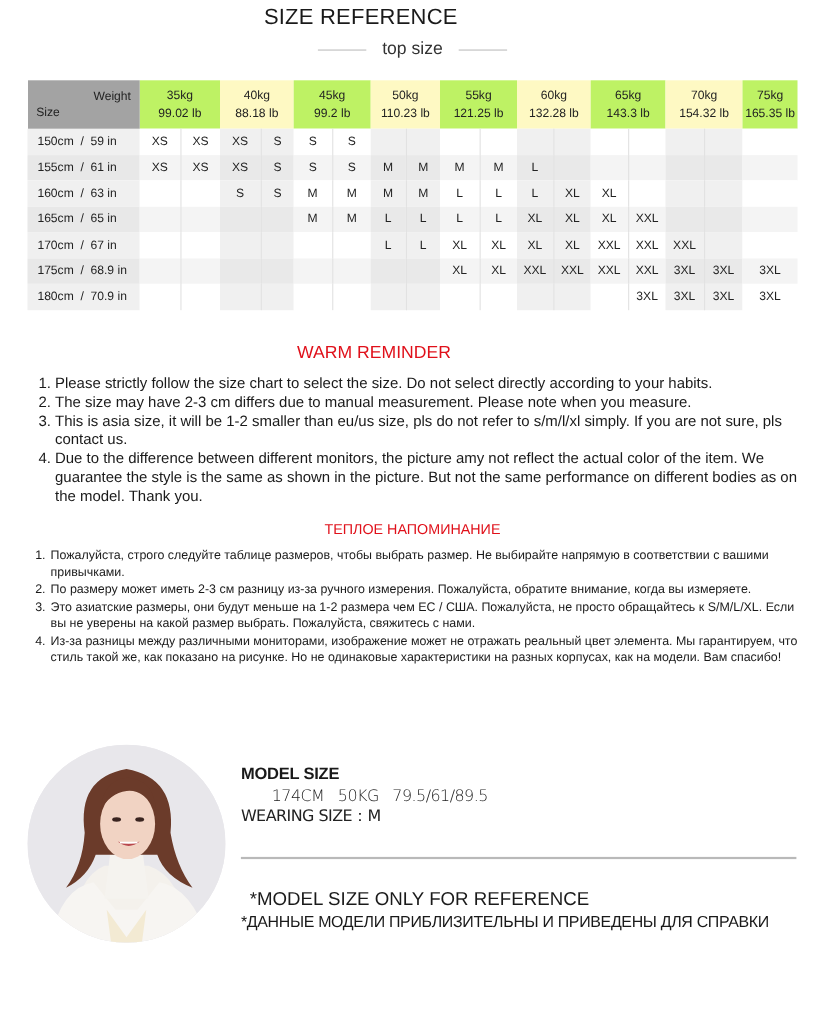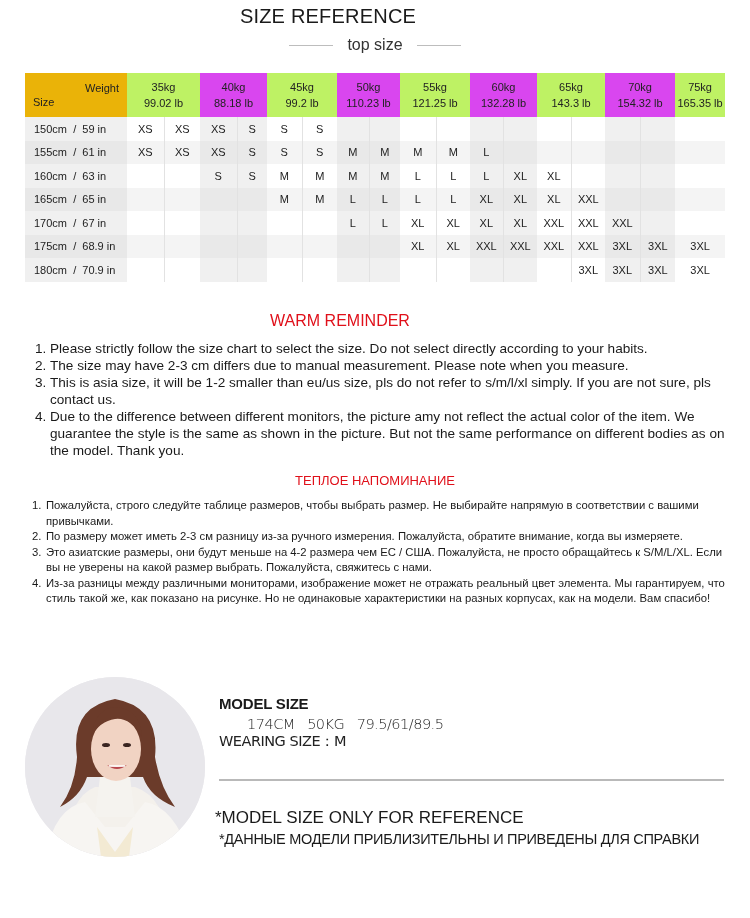--- a/index.html
+++ b/index.html
@@ -18,43 +18,43 @@
   .corner { position: relative; }
   .corner .w { position: absolute; right: 8px; top: 7px; }
   .corner .s { position: absolute; left: 8px; bottom: 7px; }
   .g0 { background: #ffffff; }
   .g1 { background: #f0f0f0; }
   .r-alt .g0 { background: #f4f4f4; }
   .r-alt .g1 { background: #e9e9e9; }
   .lblcell { background: #f0f0f0; }
   .r-alt .lblcell { background: #e8e8e8; }
   .hdr .g0 { background: #bef264; }
-  .hdr .g1 { background: #d946ef; }
-  .hdr .lblcell { background: #eab308; }
+  .hdr .g1 { background: #fef9c3; }
+  .hdr .lblcell { background: #a3a3a3; }
   .vsep { border-left: 1px solid #e2e2e2; }
 
   .warm-title { position: absolute; top: 312px; left: 0; width: 680px; text-align: center; color: #e0101a; font-size: 16px; }
   .warm-list { position: absolute; top: 340px; left: 35px; width: 690px; font-size: 13.6px; line-height: 17px; color: #1a1a1a; list-style: none; }
   .warm-list li { display: flex; }
   .warm-list .num { width: 15px; flex: none; }
   .warm-list .txt { flex: 1; }
 
   .ru-title { position: absolute; top: 473px; left: 0; width: 750px; text-align: center; color: #e0101a; font-size: 13px; }
   .ru-list { position: absolute; top: 498px; left: 32px; width: 700px; font-size: 11.3px; line-height: 15.5px; color: #1a1a1a; list-style: none; }
   .ru-list li { display: flex; }
   .ru-list .num { width: 14px; flex: none; }
   .ru-list .txt { flex: 1; }
 
   .avatar { position: absolute; top: 677px; left: 25px; width: 180px; height: 180px; border-radius: 50%; overflow: hidden; background: #e9e8ec; }
   .model-block { position: absolute; top: 695px; left: 219px; width: 510px; }
   .model-title { font-size: 15px; color: #1a1a1a; font-weight: bold; letter-spacing: -0.2px; }
   .model-stats { font-size: 14.5px; color: #222; margin-top: 4px; white-space: pre; font-family: "DejaVu Sans", sans-serif; font-weight: 300; letter-spacing: -0.5px; margin-left: 28px; }
   .model-wearing { font-size: 14.5px; color: #222; margin-top: 0; white-space: pre; font-family: "DejaVu Sans", sans-serif; letter-spacing: -0.5px; }
   .model-divider { position: absolute; top: 779px; left: 219px; width: 505px; height: 2px; background: #b9b9b9; }
-  .note-en { position: absolute; top: 808px; left: 215px; font-size: 17px; color: #1a1a1a; }
+  .note-en { position: absolute; top: 808px; left: 227px; font-size: 17px; color: #1a1a1a; }
   .note-ru { position: absolute; top: 831px; left: 219px; font-size: 14.5px; color: #1a1a1a; letter-spacing: -0.3px; }
 </style>
 </head>
 <body>
 
 <div class="title">SIZE REFERENCE</div>
 <div class="subtitle-wrap">
   <span class="subtitle-line"></span>
   <span class="subtitle">top size</span>
   <span class="subtitle-line"></span>
@@ -292,21 +292,21 @@
   <li>
       <span class="num">1.</span>
       <span class="txt">Пожалуйста, строго следуйте таблице размеров, чтобы выбрать размер. Не выбирайте напрямую в соответствии с вашими привычками.</span>
     </li>
   <li>
       <span class="num">2.</span>
       <span class="txt">По размеру может иметь 2-3 см разницу из-за ручного измерения. Пожалуйста, обратите внимание, когда вы измеряете.</span>
     </li>
   <li>
       <span class="num">3.</span>
-      <span class="txt">Это азиатские размеры, они будут меньше на 4-2 размера чем ЕС / США. Пожалуйста, не просто обращайтесь к S/M/L/XL. Если вы не уверены на какой размер выбрать. Пожалуйста, свяжитесь с нами.</span>
+      <span class="txt">Это азиатские размеры, они будут меньше на 1-2 размера чем ЕС / США. Пожалуйста, не просто обращайтесь к S/M/L/XL. Если вы не уверены на какой размер выбрать. Пожалуйста, свяжитесь с нами.</span>
     </li>
   <li>
       <span class="num">4.</span>
       <span class="txt">Из-за разницы между различными мониторами, изображение может не отражать реальный цвет элемента. Мы гарантируем, что стиль такой же, как показано на рисунке. Но не одинаковые характеристики на разных корпусах, как на модели. Вам спасибо!</span>
     </li>
 </ol>
 
 <div class="avatar">
   <svg width="180" height="180" viewBox="0 0 180 180">
     <rect width="180" height="180" fill="#e8e7eb"></rect>

